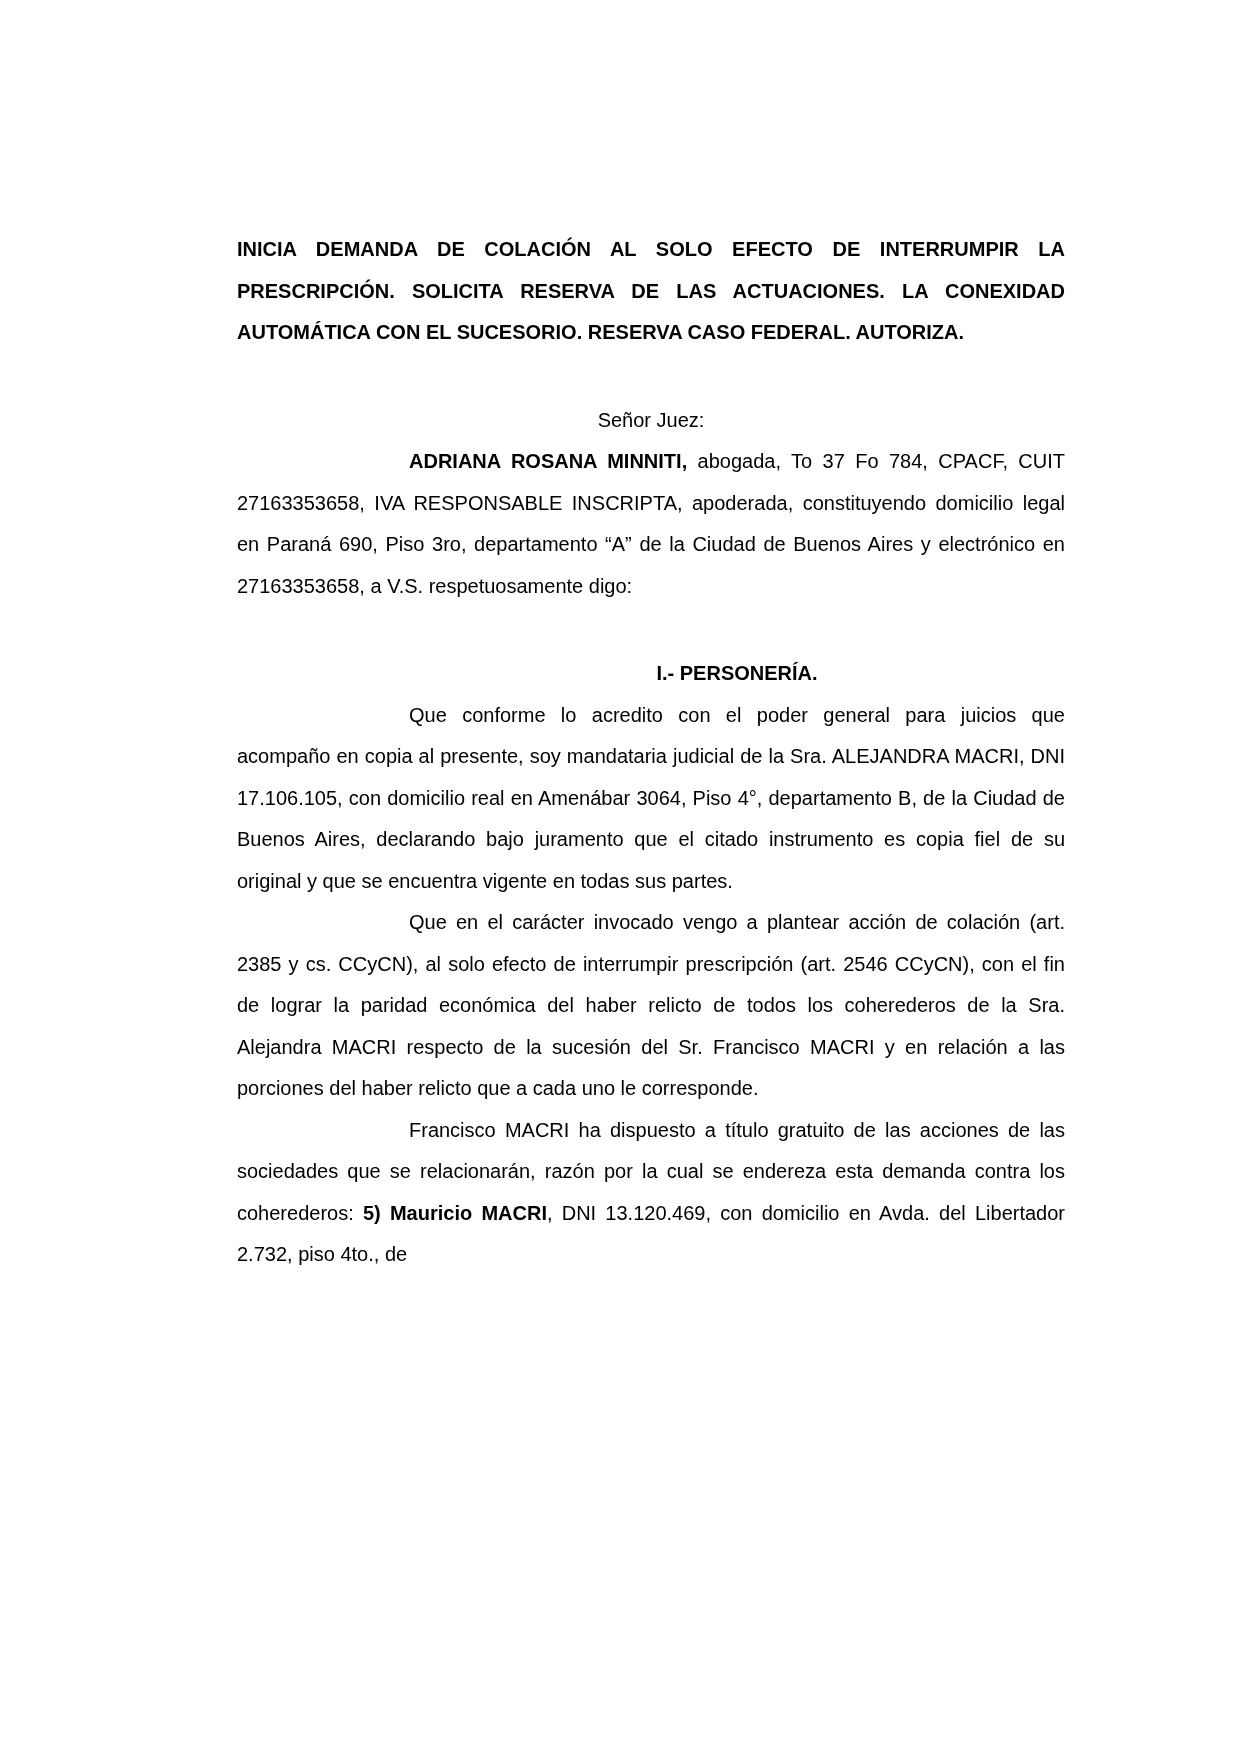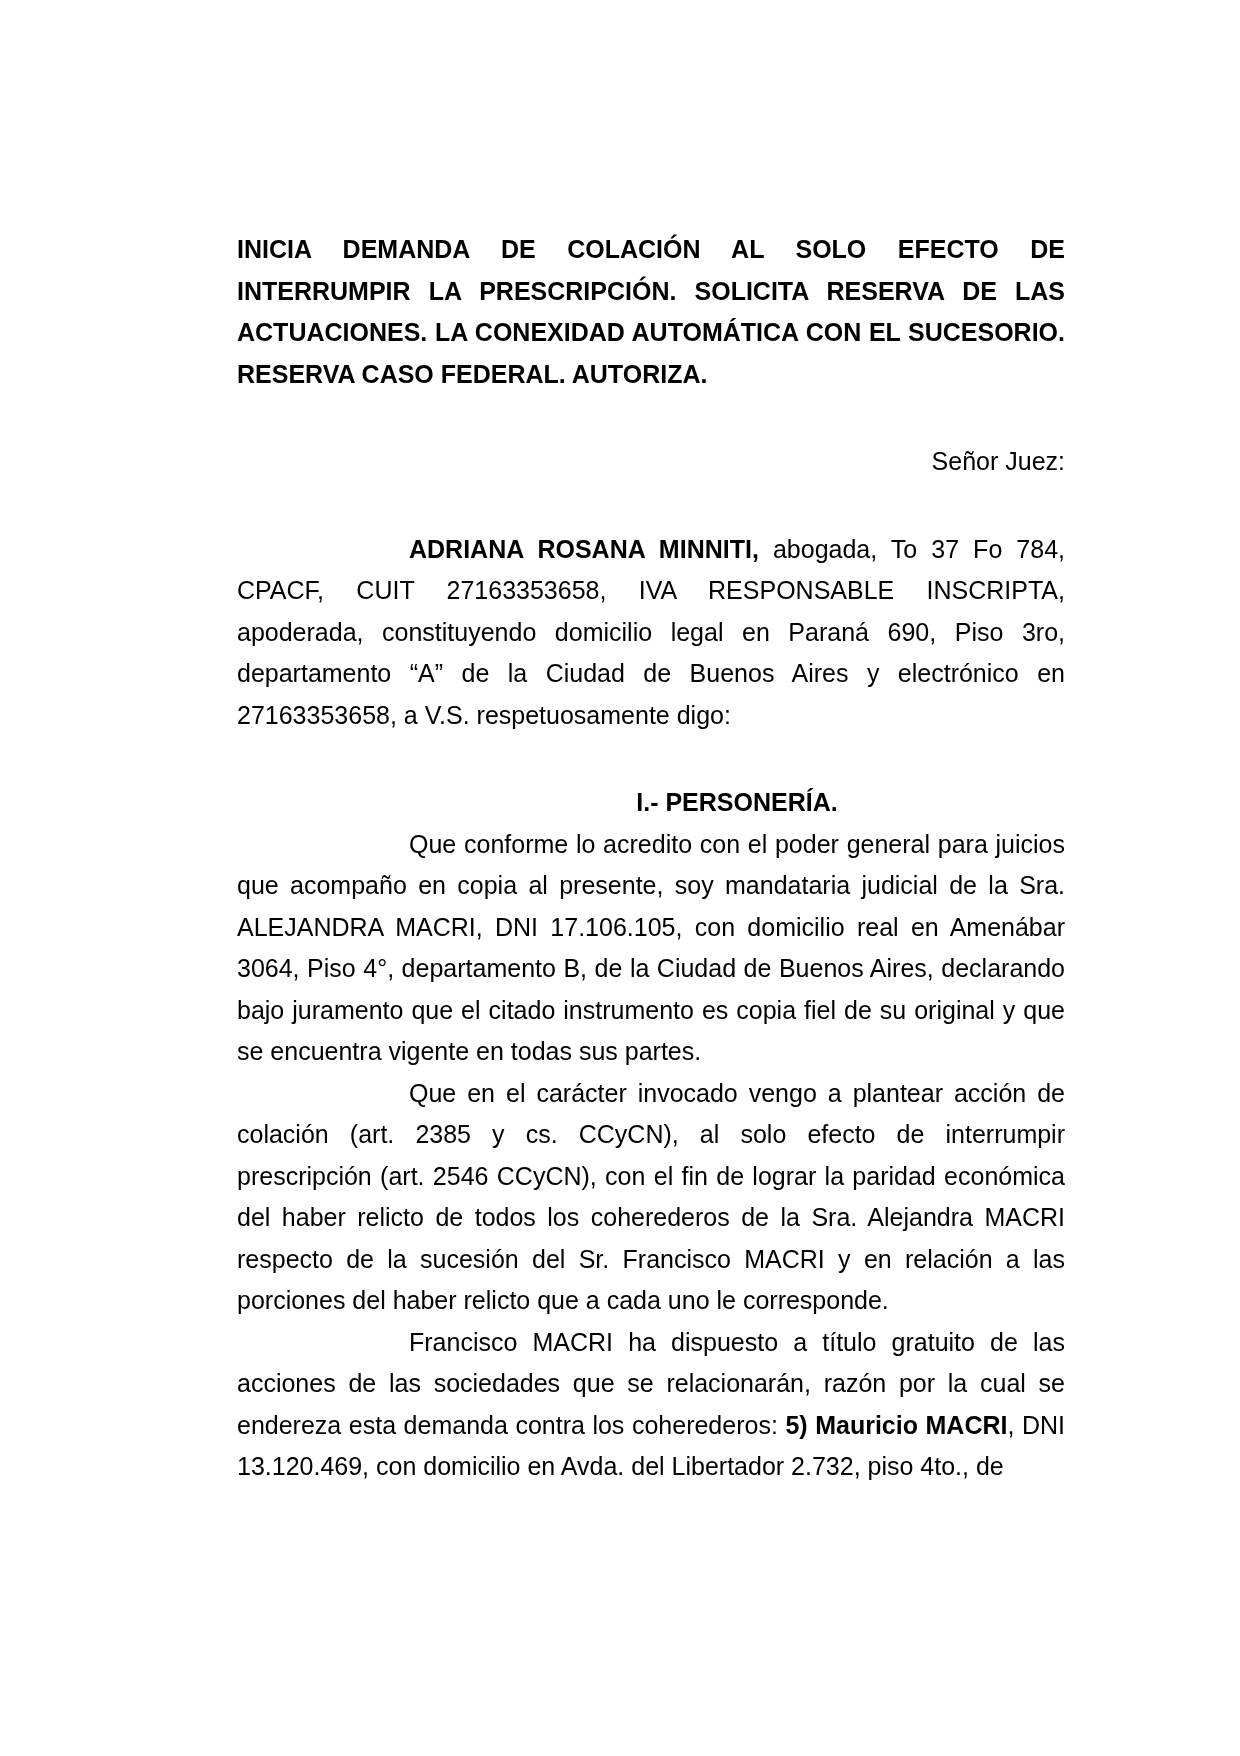--- a/index.html
+++ b/index.html
@@ -13,40 +13,39 @@
     overflow: hidden;
   }
   .page {
     box-sizing: border-box;
     width: 1240px;
     height: 1756px;
     background: #ffffff;
     color: #000000;
     padding: 229px 175px 0 237px; 
     font-family: "Liberation Sans", sans-serif;
-    font-size: 25px;
+    font-size: 20px;
     line-height: 41.5px;
     text-align: justify;
   }
   .doc-title {
     font-weight: bold;
     margin: 0;
     text-align: justify;
   }
   .salutation {
     margin: 46px 0 0 0;
-    text-align: right;
+    text-align: center;
   }
   .para {
     margin: 0;
     text-indent: 172px;
     text-align: justify;
   }
   .para.gap-before {
-    margin-top: 46px;
   }
   .section-heading {
     margin: 46px 0 0 0;
     font-weight: bold;
     text-indent: 172px;
     text-align: center;
   }
   .bold {
     font-weight: bold;
   }

